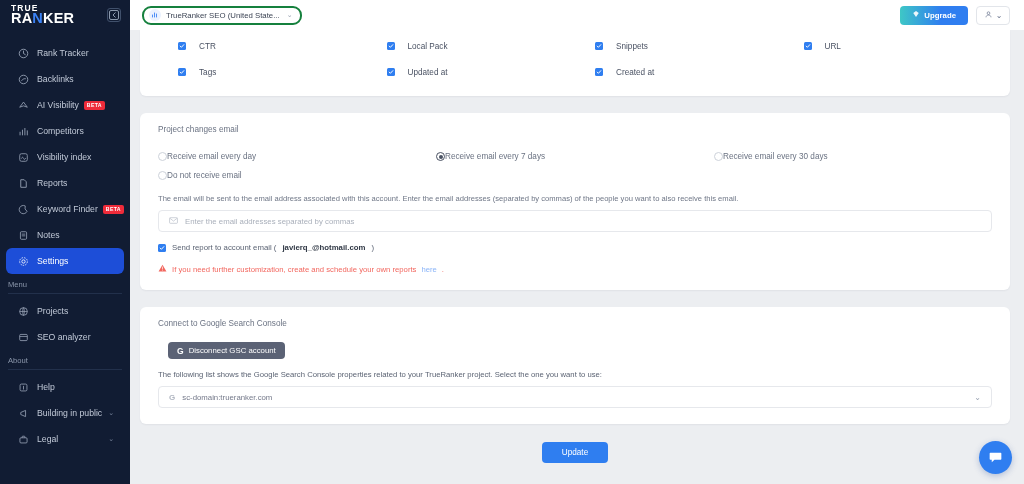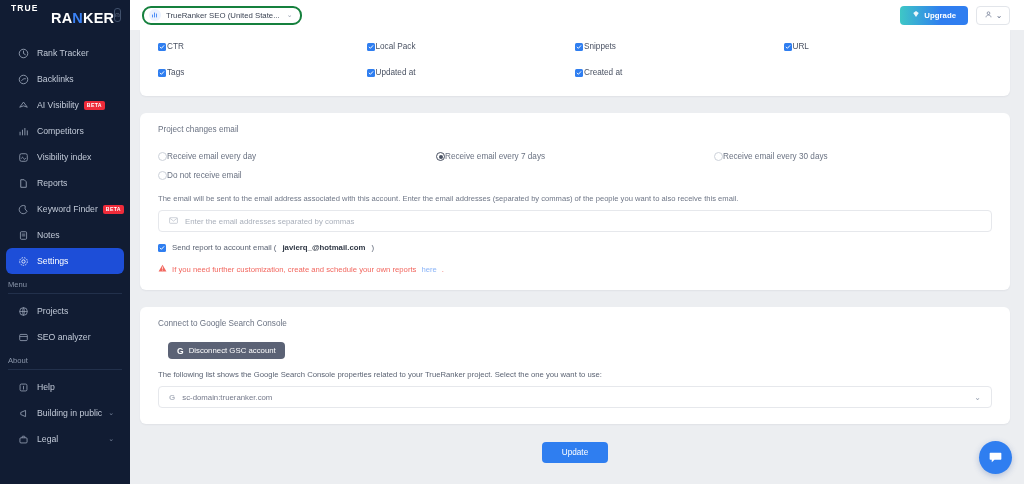--- a/index.html
+++ b/index.html
@@ -31,21 +31,20 @@
   }
   .logo .l1 {
     display: block;
     font-size: 8.5px; font-weight: bold; color: #fff;
     letter-spacing: 1.1px;
   }
   .logo .l2 {
     display: block;
     font-size: 14.5px; font-weight: bold; color: #fff;
     letter-spacing: .2px;
-    margin-left: 40px;
   }
   .logo .l2 .n { color: #3b82f6; }
   .collapse-btn {
     width: 14px; height: 14px;
     border: 1px solid #40506b; border-radius: 3px;
     display: flex; align-items: center; justify-content: center;
     font-size: 7px; color: #8c99ad;
   }
   .nav { margin-top: 10px; }
   .nav-item {
@@ -136,23 +135,24 @@
     height: 66px;
     border-radius: 0 0 6px 6px;
     padding: 12px 18px 0 18px;
   }
   .cb-grid {
     display: grid;
     grid-template-columns: repeat(4, 1fr);
     row-gap: 17px;
   }
   .cb {
-    display: flex; align-items: flex-end;
+    display: flex; align-items: flex-start;
     font-size: 8.2px; color: #4a5263;
-    gap: 1px;
+    gap: 13px;
+    margin-left: 20px;
   }
   .cbox {
     width: 8px; height: 8px; border-radius: 1.5px;
     background: #2f7ef0;
     display: flex; align-items: center; justify-content: center;
     flex: 0 0 8px;
   }
   .cbox svg { width: 6px; height: 6px; }
 
   .card-email {

